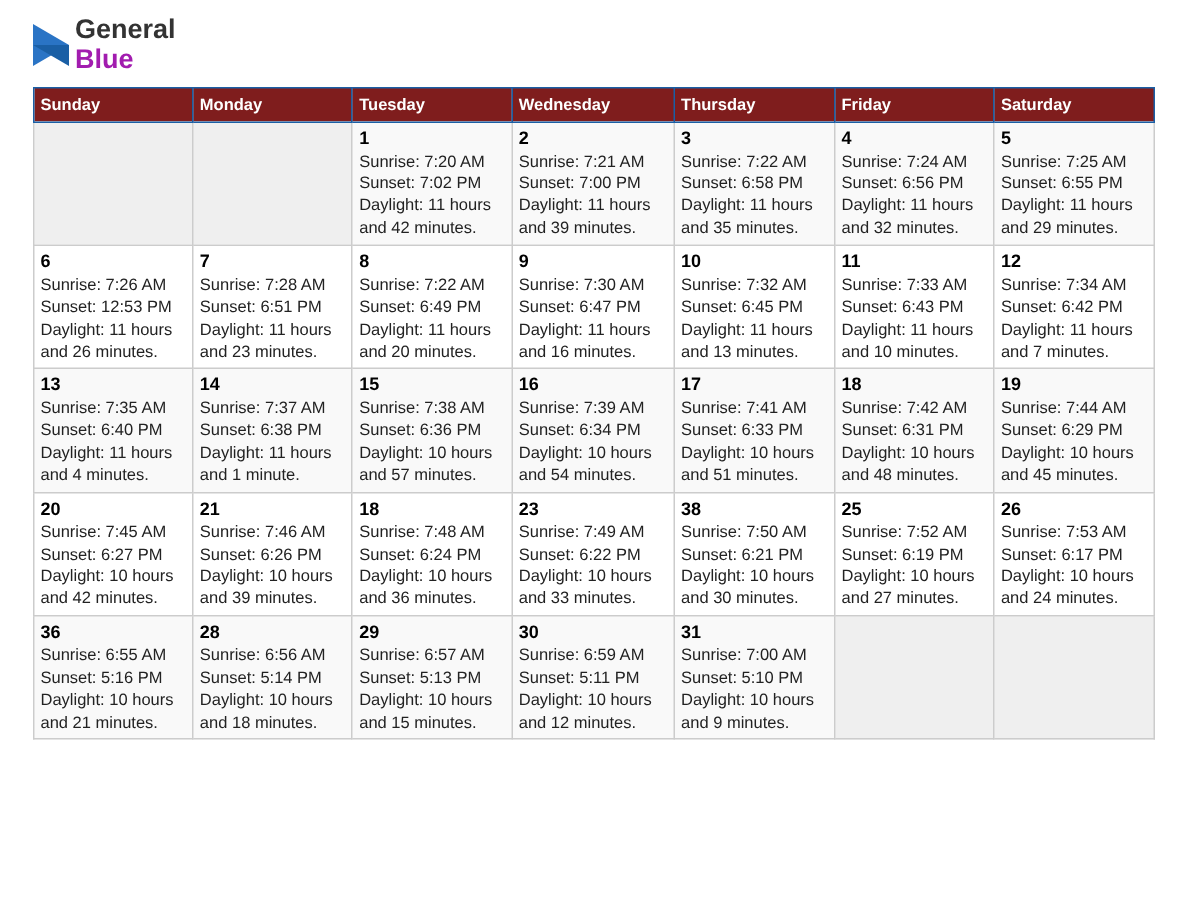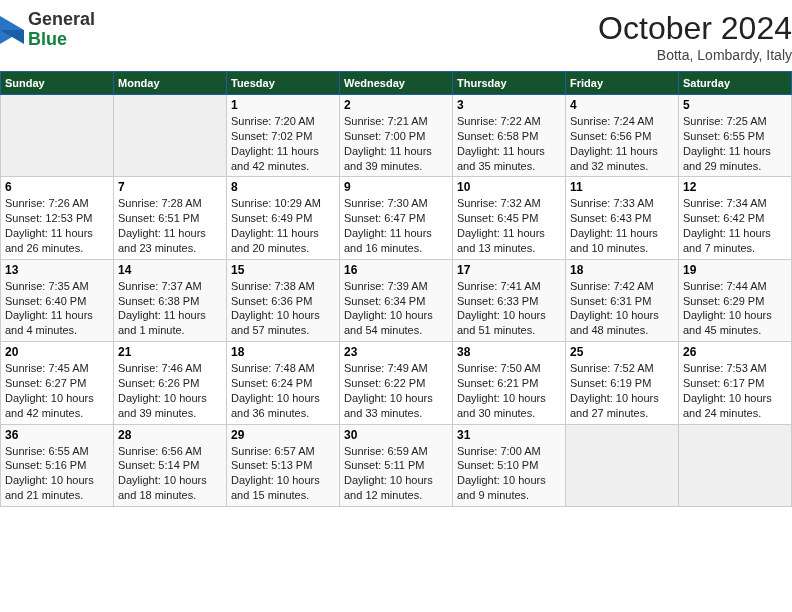--- a/index.html
+++ b/index.html
@@ -6,40 +6,40 @@
     body {
       width: 792px;
       height: 612px;
       font-family: Arial, sans-serif;
       background: #fff;
       overflow: hidden;
     }
     .page {
       width: 792px;
       height: 612px;
-      padding: 10px 0;
+      padding: 10px 22px;
     }
     .header {
       display: flex;
       justify-content: space-between;
       align-items: flex-start;
       margin-bottom: 8px;
     }
     .logo {
       display: flex;
       align-items: center;
       gap: 4px;
     }
     .logo-text {
       font-size: 18px;
       font-weight: bold;
       line-height: 1.1;
     }
     .logo-general { color: #333; }
-    .logo-blue { color: #15803d; }
+    .logo-blue { color: #a21caf; }
     .logo-icon {
       width: 24px;
       height: 28px;
     }
     .title-block {
       text-align: right;
     }
     .month-title {
       font-size: 32px;
       font-weight: normal;
@@ -48,21 +48,21 @@
     .location {
       font-size: 14px;
       color: #444;
     }
     .calendar {
       width: 100%;
       border-collapse: collapse;
       font-size: 10px;
     }
     .calendar th {
-      background: #14532d;
+      background: #7f1d1d;
       color: #fff;
       padding: 5px 4px;
       text-align: left;
       font-size: 11px;
       font-weight: bold;
       border: 1px solid #1a5fa5;
     }
     .calendar td {
       border: 1px solid #ccc;
       vertical-align: top;
@@ -105,24 +105,20 @@
   <div class="header">
     <div class="logo">
       <svg class="logo-icon" viewBox="0 0 24 28" xmlns="http://www.w3.org/2000/svg">
         <polygon points="0,28 24,14 0,0" fill="#2a74c5"></polygon>
         <polygon points="0,14 24,28 24,14" fill="#1a5fa5"></polygon>
       </svg>
       <div class="logo-text">
         <span class="logo-general">General</span><br>
         <span class="logo-blue">Blue</span>
       </div>
-    </div>
-    <div class="title-block">
-      <div class="month-title">October 2024</div>
-      <div class="location">Botta, Lombardy, Italy</div>
     </div>
   </div>
 
   <table class="calendar">
     <thead>
       <tr>
         <th>Sunday</th>
         <th>Monday</th>
         <th>Tuesday</th>
         <th>Wednesday</th>
@@ -174,21 +170,21 @@
 Daylight: 11 hours and 26 minutes.</div>
           </td>
           <td>
             <span class="day-num">7</span>
             <div class="day-info">Sunrise: 7:28 AM
 Sunset: 6:51 PM
 Daylight: 11 hours and 23 minutes.</div>
           </td>
           <td>
             <span class="day-num">8</span>
-            <div class="day-info">Sunrise: 10:29 AM
+            <div class="day-info">Sunrise: 7:22 AM
 Sunset: 6:49 PM
 Daylight: 11 hours and 20 minutes.</div>
           </td>
           <td>
             <span class="day-num">9</span>
             <div class="day-info">Sunrise: 7:30 AM
 Sunset: 6:47 PM
 Daylight: 11 hours and 16 minutes.</div>
           </td>
           <td>

